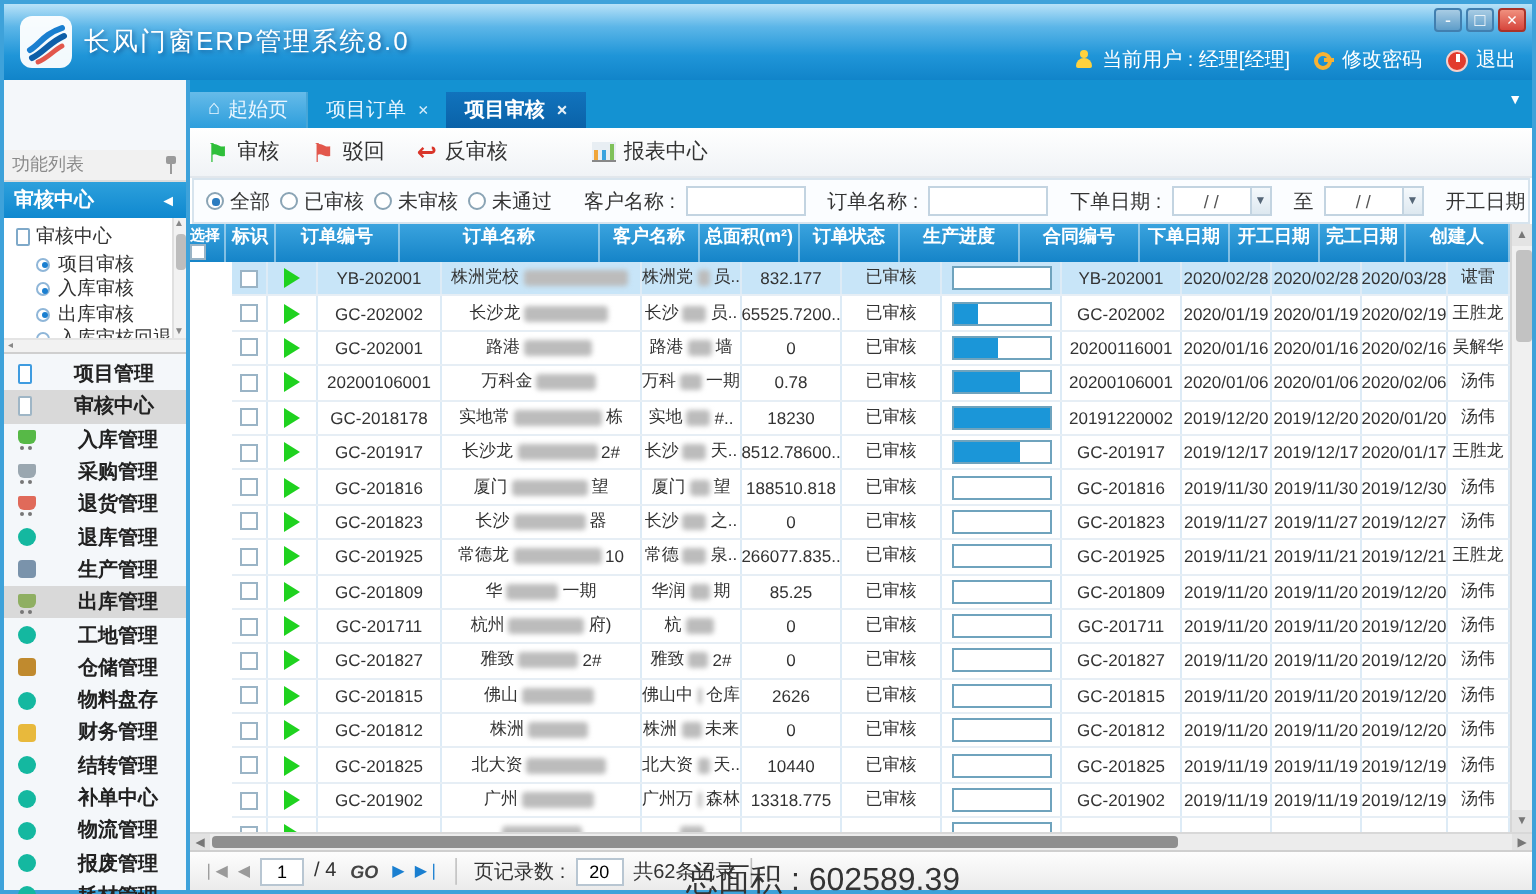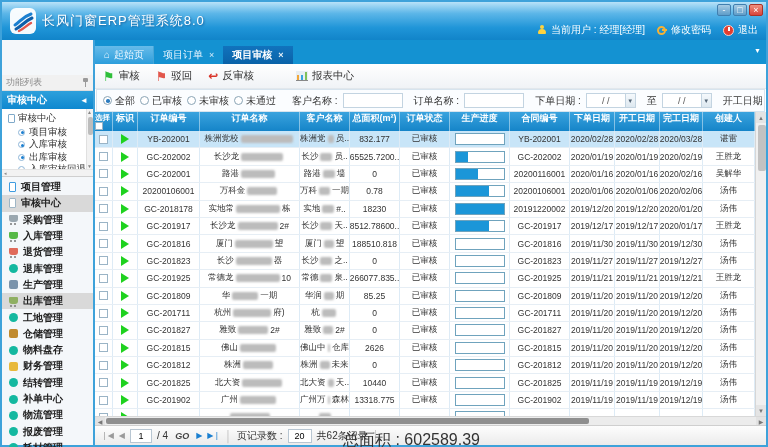--- a/index.html
+++ b/index.html
@@ -46,21 +46,21 @@
   .tree-kids{padding-left:16px;}
   .tree-kid{display:flex;align-items:center;gap:4px;height:12.5px;}
   .tdot{width:7px;height:7px;border-radius:50%;border:1px solid #8fb6d8;background:#fff;position:relative;flex:none;}
   .tdot::after{content:"";position:absolute;left:1.5px;top:1.5px;width:3px;height:3px;border-radius:50%;background:#1b7fd0;}
   .tree-vscroll{position:absolute;right:0;top:0;width:7px;height:61px;background:#f2f2f2;border-left:1px solid #e0e0e0;}
   .tree-vthumb{position:absolute;left:1px;top:8px;width:5px;height:18px;background:#bdbdbd;border-radius:2px;}
   .tree-varr{position:absolute;right:0;width:7px;font-size:5px;color:#888;text-align:center;line-height:7px;}
   .tree-hscroll{position:absolute;left:0;bottom:0;height:7px;width:100%;background:#f2f2f2;border-top:1px solid #e4e4e4;
     font-size:5px;color:#888;line-height:6px;padding-left:2px;}
   .modules{flex:1;display:flex;flex-direction:column;padding-top:2px;}
-  .module{height:16.3px;display:flex;align-items:center;gap:5px;padding-left:7px;font-size:10px;font-weight:bold;color:#222;cursor:default;}
+  .module{height:16.3px;display:flex;align-items:center;gap:21px;padding-left:7px;font-size:10px;font-weight:bold;color:#222;cursor:default;}
   .module.selected{background:#d9d9d9;}
   .mico{flex:none;}
   .shape-circle{width:9px;height:9px;border-radius:50%;}
   .shape-square{width:9px;height:9px;border-radius:2px;}
   .shape-doc{width:7px;height:10px;background:#fff;border:1.5px solid;border-radius:1px;}
   .shape-cart{width:9px;height:7px;border-radius:1px 1px 3px 3px;margin-top:-2px;position:relative;}
   .shape-cart::after{content:"";position:absolute;left:1px;bottom:-3px;width:2px;height:2px;border-radius:50%;background:#777;box-shadow:4px 0 0 #777;}
   .icon-strip{height:22px;flex:none;border-top:1px solid #d5d5d5;display:flex;align-items:center;justify-content:center;gap:8px;background:#f4f7fa;}
 
   
@@ -100,21 +100,21 @@
   .gridwrap{flex:1;display:flex;min-height:0;}
   .gridcols{flex:1;display:flex;flex-direction:column;min-width:0;}
   .ghead{height:19px;flex:none;display:flex;background:linear-gradient(#3aa3de,#1584c8);color:#fff;font-size:9px;font-weight:bold;}
   .ghead .cell{display:flex;align-items:flex-start;justify-content:center;border-right:1px solid rgba(255,255,255,.45);overflow:hidden;flex:none;}
   .ghead .c0{flex-direction:column;font-size:7.5px;line-height:8px;padding-top:1px;}
   .hcheck{width:8px;height:8px;background:#fff;border:1px solid #9ab4c6;margin-top:0.5px;}
   .c0{width:18px;}.c1{width:25px;}.c2{width:62px;}.c3{width:100px;}.c4{width:50px;}.c5{width:50px;}
   .c6{width:50px;}.c7{width:60px;}.c8{width:60px;}.c9{width:45px;}.c10{width:45px;}.c11{width:43px;}
   .c12{flex:1 !important;width:auto;}
   .gbody{flex:1;overflow:hidden;background:#fff;}
-  .grow{height:17.4px;display:flex;border-bottom:1px solid #e6eef5;background:#fff;}
+  .grow{height:17.4px;display:flex;border-bottom:1px solid #e6eef5;background:#fff;margin-left:21px;}
   .grow.selected{background:#c8e5f8;}
   .grow .cell{display:flex;align-items:center;justify-content:center;border-right:1px solid #ddebf6;
     font-size:8.5px;color:#333;overflow:hidden;white-space:nowrap;flex:none;}
   .rcheck{width:9px;height:9px;background:#fff;border:1px solid #9ab4c6;}
   .gflag{width:0;height:0;border-left:8px solid #1fd21f;border-top:5px solid transparent;border-bottom:5px solid transparent;}
   .blur-block{display:inline-block;height:8px;background:#bcbcbc;border-radius:2px;filter:blur(1.3px);margin:0 2px;vertical-align:middle;}
   .pbox{width:50px;height:12px;border:1px solid #6fa3bd;background:#fff;overflow:hidden;}
   .pfill{height:100%;background:#1b96d8;}
 
   .vscroll{width:11px;flex:none;background:#f0f0f0;border-left:1px solid #d6d6d6;position:relative;}
@@ -216,26 +216,26 @@
       <div class="modules" id="modules">
           <div class="module">
             <span class="mico shape-doc" style="border-color: rgb(63, 156, 224);"></span>
             <span>项目管理</span>
           </div>
           <div class="module selected">
             <span class="mico shape-doc" style="border-color: rgb(159, 182, 198);"></span>
             <span>审核中心</span>
           </div>
           <div class="module">
+            <span class="mico shape-cart" style="background: rgb(87, 185, 71);"></span>
+            <span>入库管理</span>
+          </div>
+          <div class="module">
             <span class="mico shape-cart" style="background: rgb(154, 167, 176);"></span>
             <span>采购管理</span>
-          </div>
-          <div class="module">
-            <span class="mico shape-cart" style="background: rgb(87, 185, 71);"></span>
-            <span>入库管理</span>
           </div>
           <div class="module">
             <span class="mico shape-cart" style="background: rgb(224, 106, 90);"></span>
             <span>退货管理</span>
           </div>
           <div class="module">
             <span class="mico shape-circle" style="background: rgb(20, 184, 160);"></span>
             <span>退库管理</span>
           </div>
           <div class="module">

